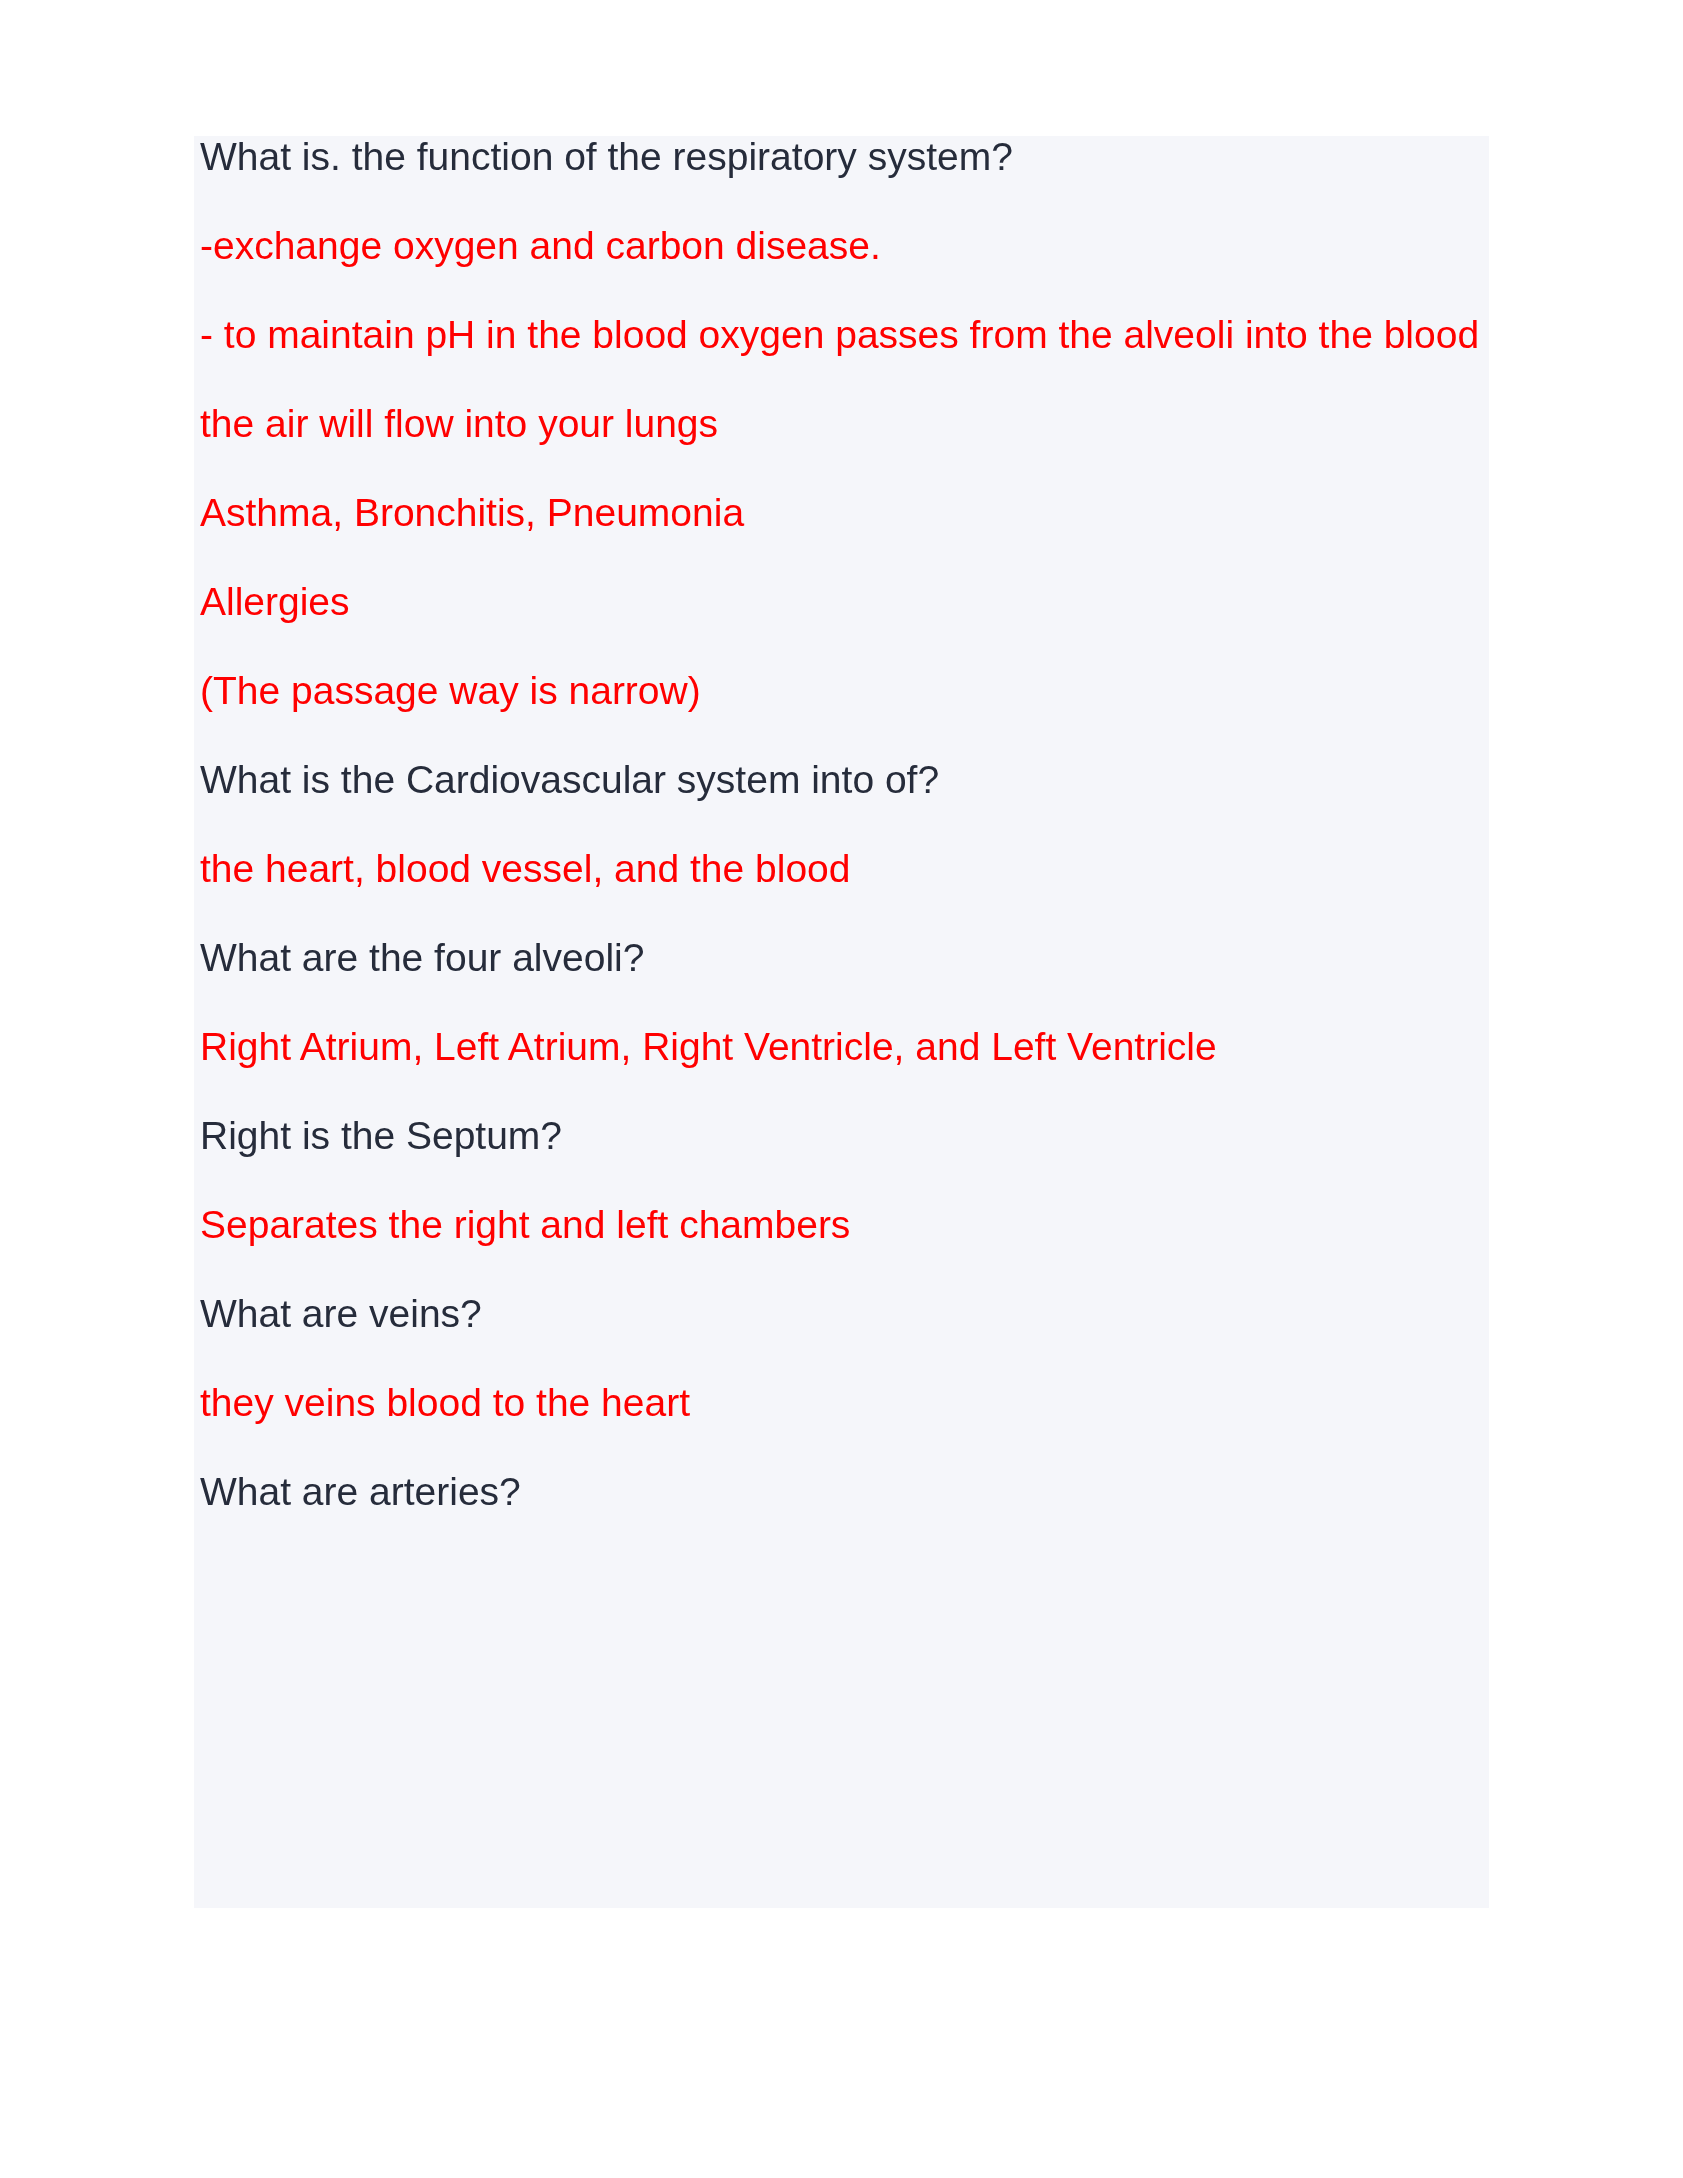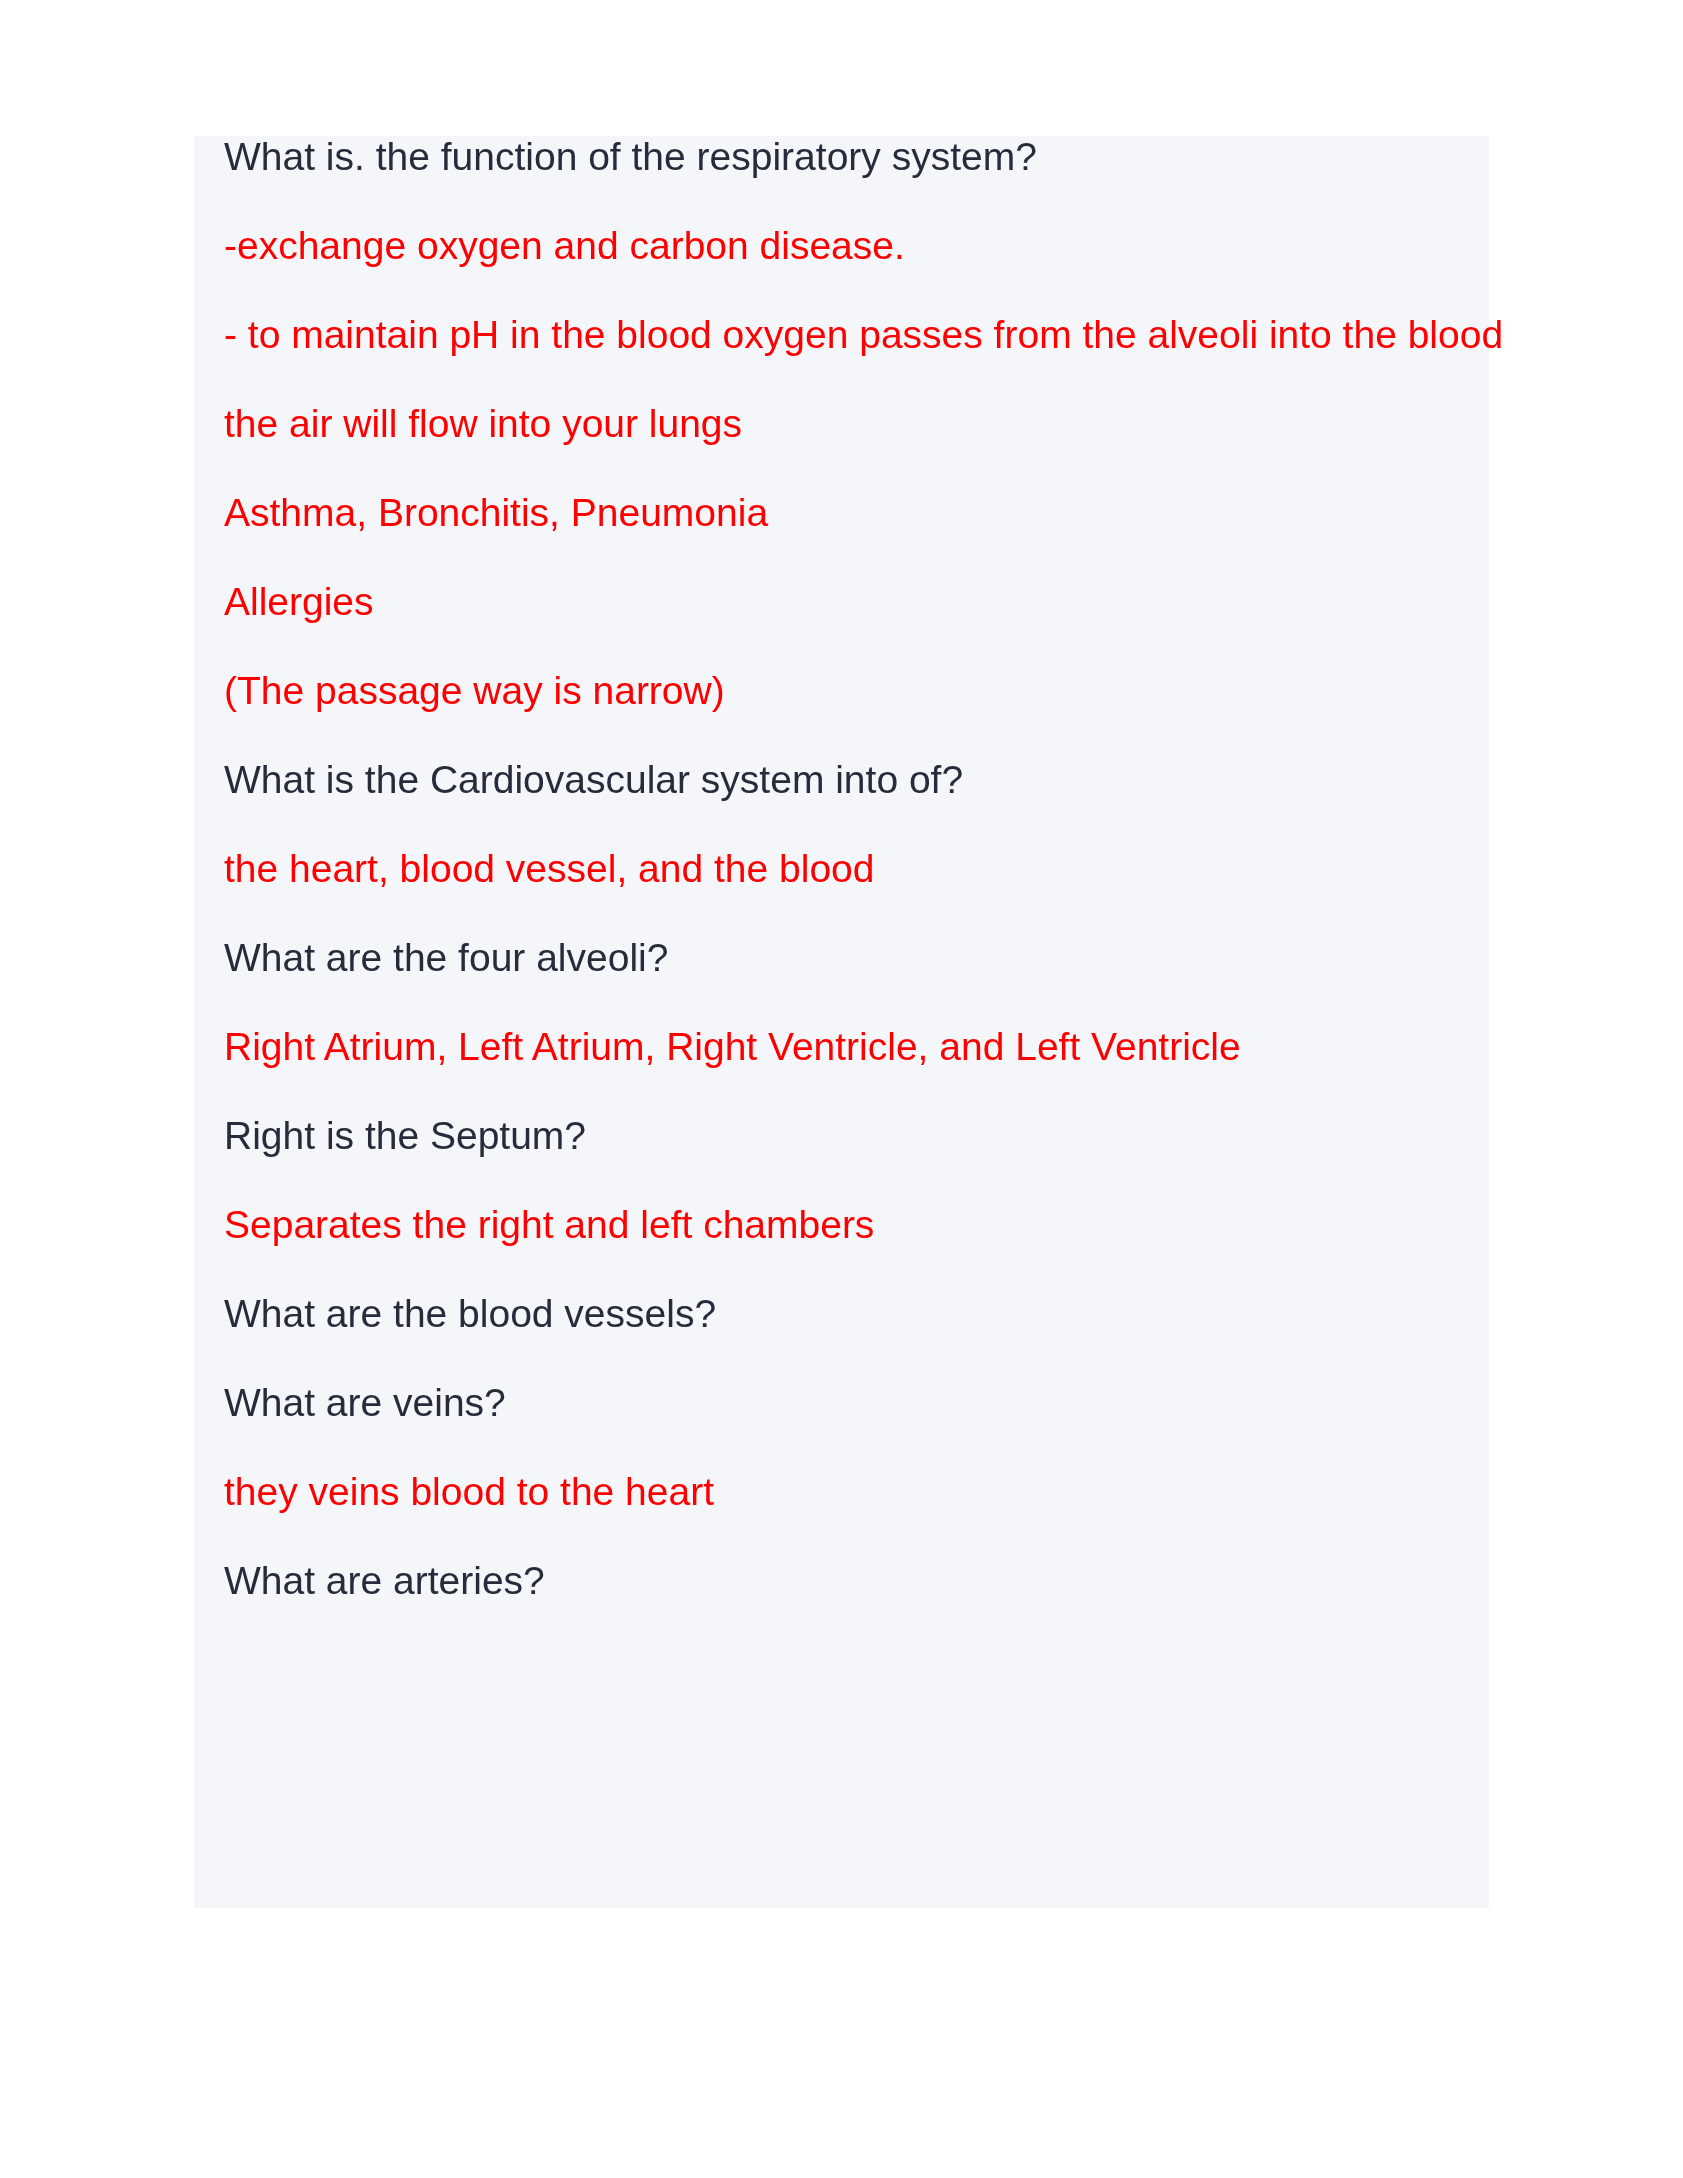--- a/index.html
+++ b/index.html
@@ -13,21 +13,21 @@
   .lines {
     position: absolute;
     left: 200px; top: 112px;
     width: 1287px;
     margin: 0; padding: 0;
     list-style: none;
     font-family: "Liberation Sans", sans-serif;
     font-size: 39px;
     line-height: 89px;
   }
-  .lines li { white-space: nowrap; height: 89px; margin-left: 24px; }
+  .lines li { white-space: nowrap; height: 89px; }
   .q { color: #262c3b; }
   .a { color: #ff0000; }
 </style>
 </head>
 <body>
 
 <div class="sheet"></div>
 
 <ul class="lines">
   <li class="q">What is. the function of the respiratory system?</li>
@@ -36,18 +36,17 @@
   <li class="a">the air will flow into your lungs</li>
   <li class="a">Asthma, Bronchitis, Pneumonia</li>
   <li class="a">Allergies</li>
   <li class="a">(The passage way is narrow)</li>
   <li class="q">What is the Cardiovascular system into of?</li>
   <li class="a">the heart, blood vessel, and the blood</li>
   <li class="q">What are the four alveoli?</li>
   <li class="a">Right Atrium, Left Atrium, Right Ventricle, and Left Ventricle</li>
   <li class="q">Right is the Septum?</li>
   <li class="a">Separates the right and left chambers</li>
-  <li class="q">What are the blood vessels?</li>
   <li class="q">What are veins?</li>
   <li class="a">they veins blood to the heart</li>
   <li class="q">What are arteries?</li>
 </ul>
 
 
 </body></html>

